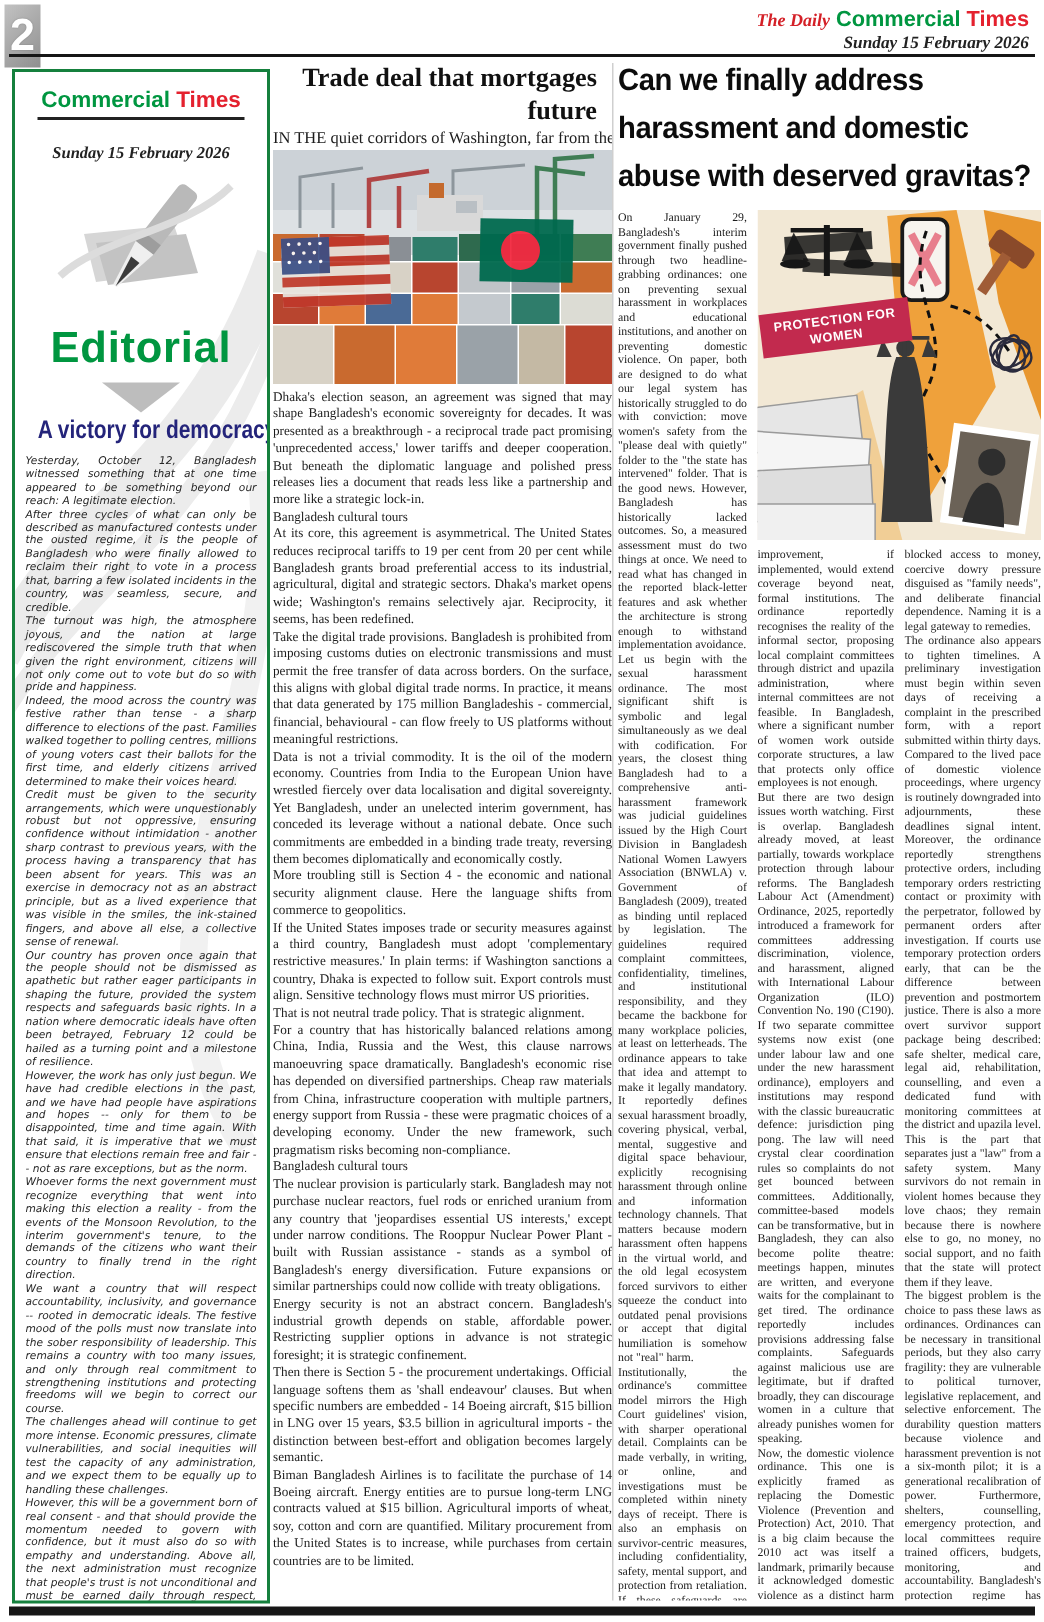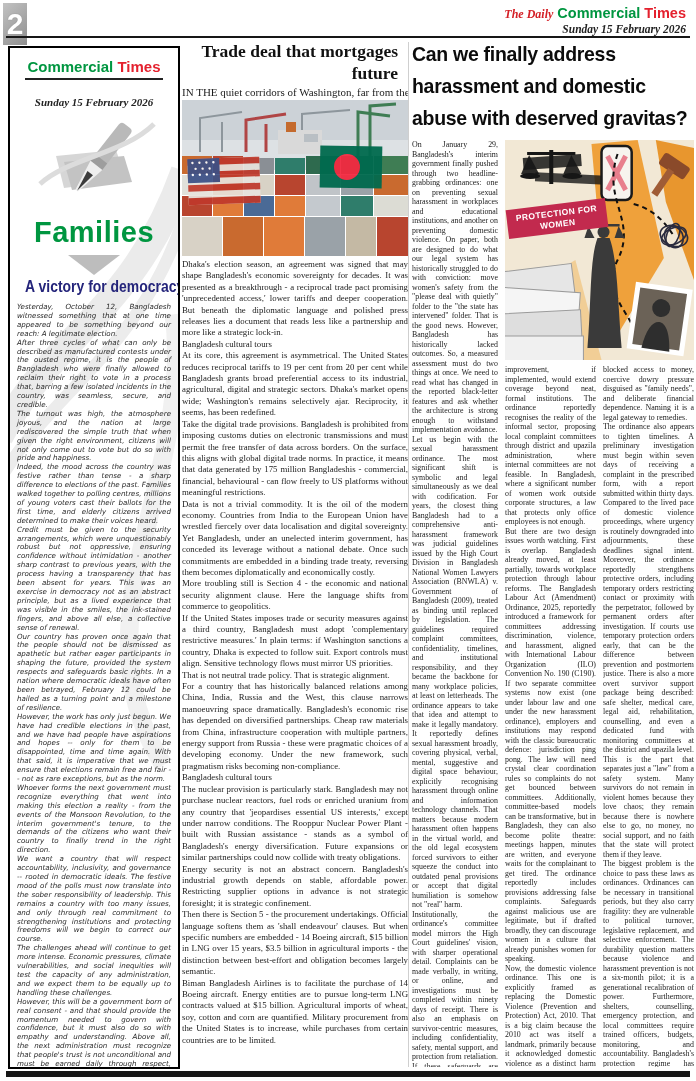--- a/index.html
+++ b/index.html
@@ -20,21 +20,21 @@
   .mh-main{font:bold 14.5px "Liberation Sans", sans-serif;color:#009640;}
   .mh-suffix{font:bold 14.5px "Liberation Sans", sans-serif;color:#e4212e;}
   .mh-date{font:bold italic 11.5px "Liberation Serif", serif;color:#222;margin-top:1px;}
   .header-rule{position:absolute;left:6px;right:6px;top:36px;height:2px;background:#161616;}
   .bottom-bar{position:absolute;left:6px;right:6px;bottom:4px;height:6px;background:#161616;}
   .col-divider{position:absolute;left:408px;top:42px;bottom:14px;width:1px;background:#cfcfcf;}
 
   
   .editorial-box{
     position:absolute;left:8px;top:46px;width:168px;bottom:12px;
-    border:2px solid #000000;background:#fff;overflow:hidden;
+    border:2px solid #15803d;background:#fff;overflow:hidden;
   }
   .eb-deco{position:absolute;inset:0;pointer-events:none;}
   .eb-inner{position:relative;}
   .eb-logo{width:fit-content;margin:10px auto 0;padding:0 2px 3px;border-bottom:2px solid #222;
     font:bold 15px "Liberation Sans", sans-serif;white-space:nowrap;}
   .eb-logo .green{color:#009640;}
   .eb-logo .red{color:#e4212e;}
   .eb-date{text-align:center;font:bold italic 11px "Liberation Serif", serif;margin-top:16px;color:#222;}
   .eb-pen{display:block;margin:6px auto 0;}
   .eb-section{
@@ -125,21 +125,21 @@
       <polygon points="36,48 96,42 104,68 44,76" fill="#c3c3c3"></polygon>
       <g transform="rotate(38 70 50)">
         <rect x="62" y="2" width="15" height="46" rx="4" fill="#b9b9b9"></rect>
         <rect x="62" y="44" width="15" height="8" fill="#9d9d9d"></rect>
         <polygon points="62,52 77,52 71,84 68,84" fill="#efefef"></polygon>
         <polygon points="66,62 73,62 70,84" fill="#3c3c3c"></polygon>
       </g>
       <path d="M126,10 C96,40 40,44 12,70" stroke="#dcdcdc" stroke-width="5" fill="none"></path>
     </svg>
 
-    <div class="eb-section">Families</div>
+    <div class="eb-section">Editorial</div>
     <div class="eb-chevron"></div>
     <div class="eb-headline">A victory for democracy</div>
     <div class="eb-text">
         <p>Yesterday, October 12, Bangladesh witnessed something that at one time appeared to be something beyond our reach: A legitimate election.</p>
         <p>After three cycles of what can only be described as manufactured contests under the ousted regime, it is the people of Bangladesh who were finally allowed to reclaim their right to vote in a process that, barring a few isolated incidents in the country, was seamless, secure, and credible.</p>
         <p>The turnout was high, the atmosphere joyous, and the nation at large rediscovered the simple truth that when given the right environment, citizens will not only come out to vote but do so with pride and happiness.</p>
         <p>Indeed, the mood across the country was festive rather than tense - a sharp difference to elections of the past. Families walked together to polling centres, millions of young voters cast their ballots for the first time, and elderly citizens arrived determined to make their voices heard.</p>
         <p>Credit must be given to the security arrangements, which were unquestionably robust but not oppressive, ensuring confidence without intimidation - another sharp contrast to previous years, with the process having a transparency that has been absent for years. This was an exercise in democracy not as an abstract principle, but as a lived experience that was visible in the smiles, the ink-stained fingers, and above all else, a collective sense of renewal.</p>
         <p>Our country has proven once again that the people should not be dismissed as apathetic but rather eager participants in shaping the future, provided the system respects and safeguards basic rights. In a nation where democratic ideals have often been betrayed, February 12 could be hailed as a turning point and a milestone of resilience.</p>
         <p>However, the work has only just begun. We have had credible elections in the past, and we have had people have aspirations and hopes -- only for them to be disappointed, time and time again. With that said, it is imperative that we must ensure that elections remain free and fair -- not as rare exceptions, but as the norm.</p>

